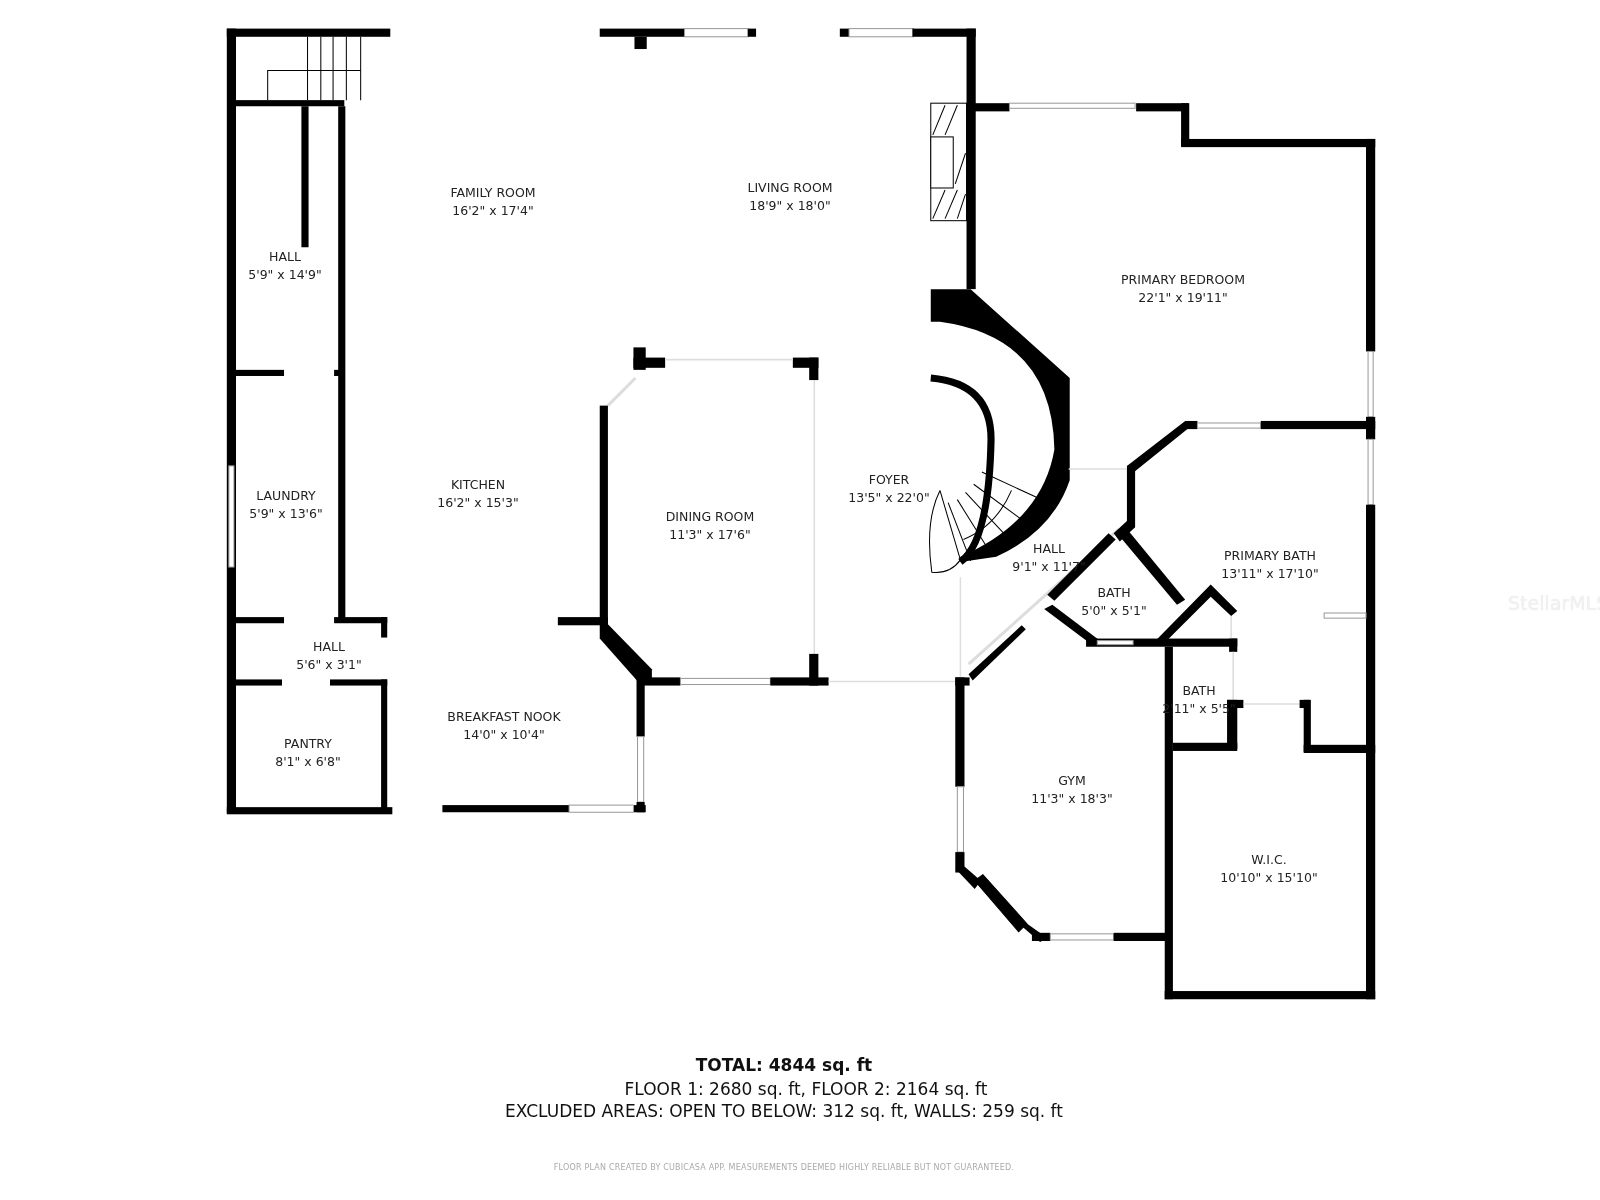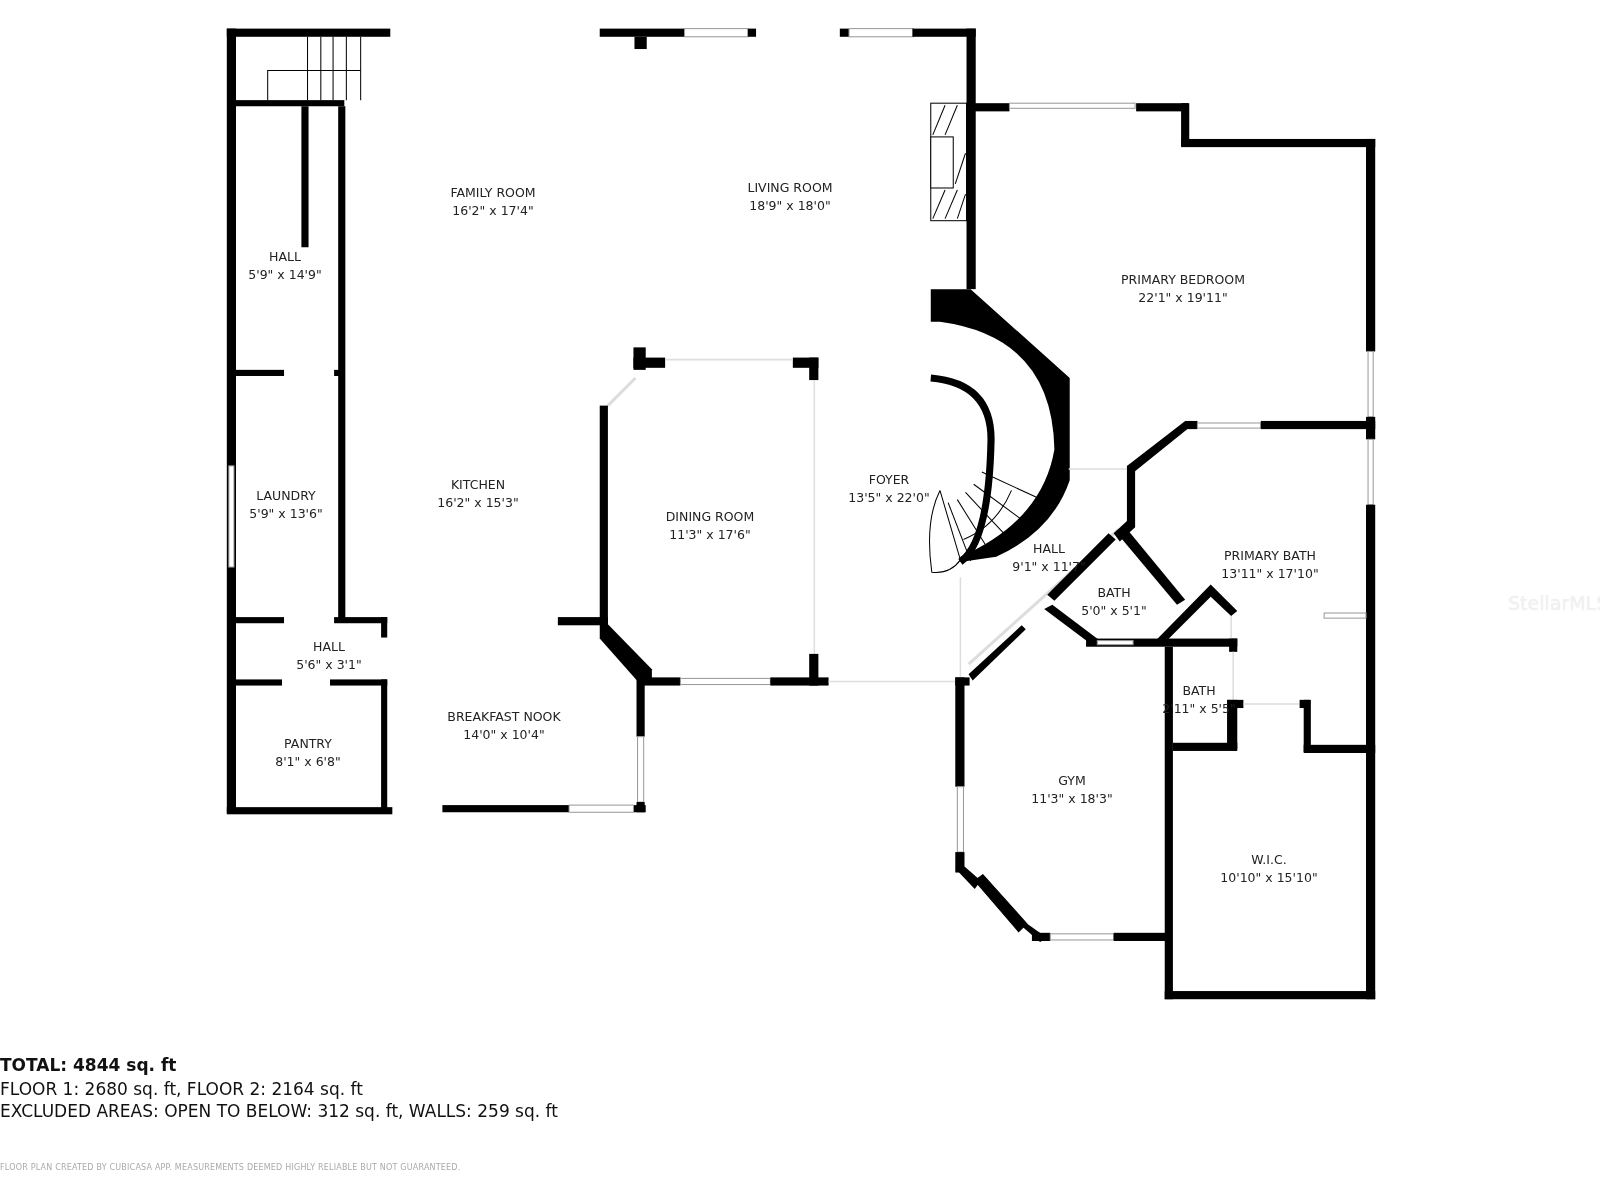--- a/index.html
+++ b/index.html
@@ -3,23 +3,23 @@
 <meta charset="utf-8">
 <style>
   html, body { margin: 0; padding: 0; background: #ffffff; }
   body { width: 1600px; height: 1200px; position: relative; overflow: hidden; font-family: "DejaVu Sans", sans-serif; }
   #plan { position: absolute; left: 0; top: 0; width: 1600px; height: 1200px; }
   .room-label { font-family: "DejaVu Sans", sans-serif; font-size: 12.5px; fill: #222; text-anchor: middle; }
   .room-dim { font-family: "DejaVu Sans", sans-serif; font-size: 12.5px; fill: #222; text-anchor: middle; }
   .wall { fill: #000; }
   .thinwall { stroke: #000; fill: none; }
   .window { fill: #fff; stroke: #999; stroke-width: 1; }
-  .footer { position: absolute; left: 0; width: 1568px; color: #111; font-family: "DejaVu Sans", sans-serif; }
+  .footer { position: absolute; left: 0; width: 1568px; text-align: center; color: #111; font-family: "DejaVu Sans", sans-serif; }
   .f-total { top: 1055px; font-size: 17px; font-weight: bold; }
-  .f-floors { top: 1079px; font-size: 17px; }
+  .f-floors { top: 1079px; font-size: 17px; margin-left: 22px; }
   .f-excluded { top: 1101px; font-size: 17px; }
   .f-disclaimer { top: 1163px; font-size: 8px; color: #aaa; letter-spacing: 0.2px; }
   .watermark { position: absolute; left: 1508px; top: 592px; font-size: 19px; color: #f2f2f2; font-family: "DejaVu Sans", sans-serif; text-shadow: 0 0 1px #ddd; }
 </style>
 </head>
 <body>
 
 <svg id="plan" viewBox="0 0 1600 1200" xmlns="http://www.w3.org/2000/svg">
   <g transform="scale(1.0217,1.0217)">
 

